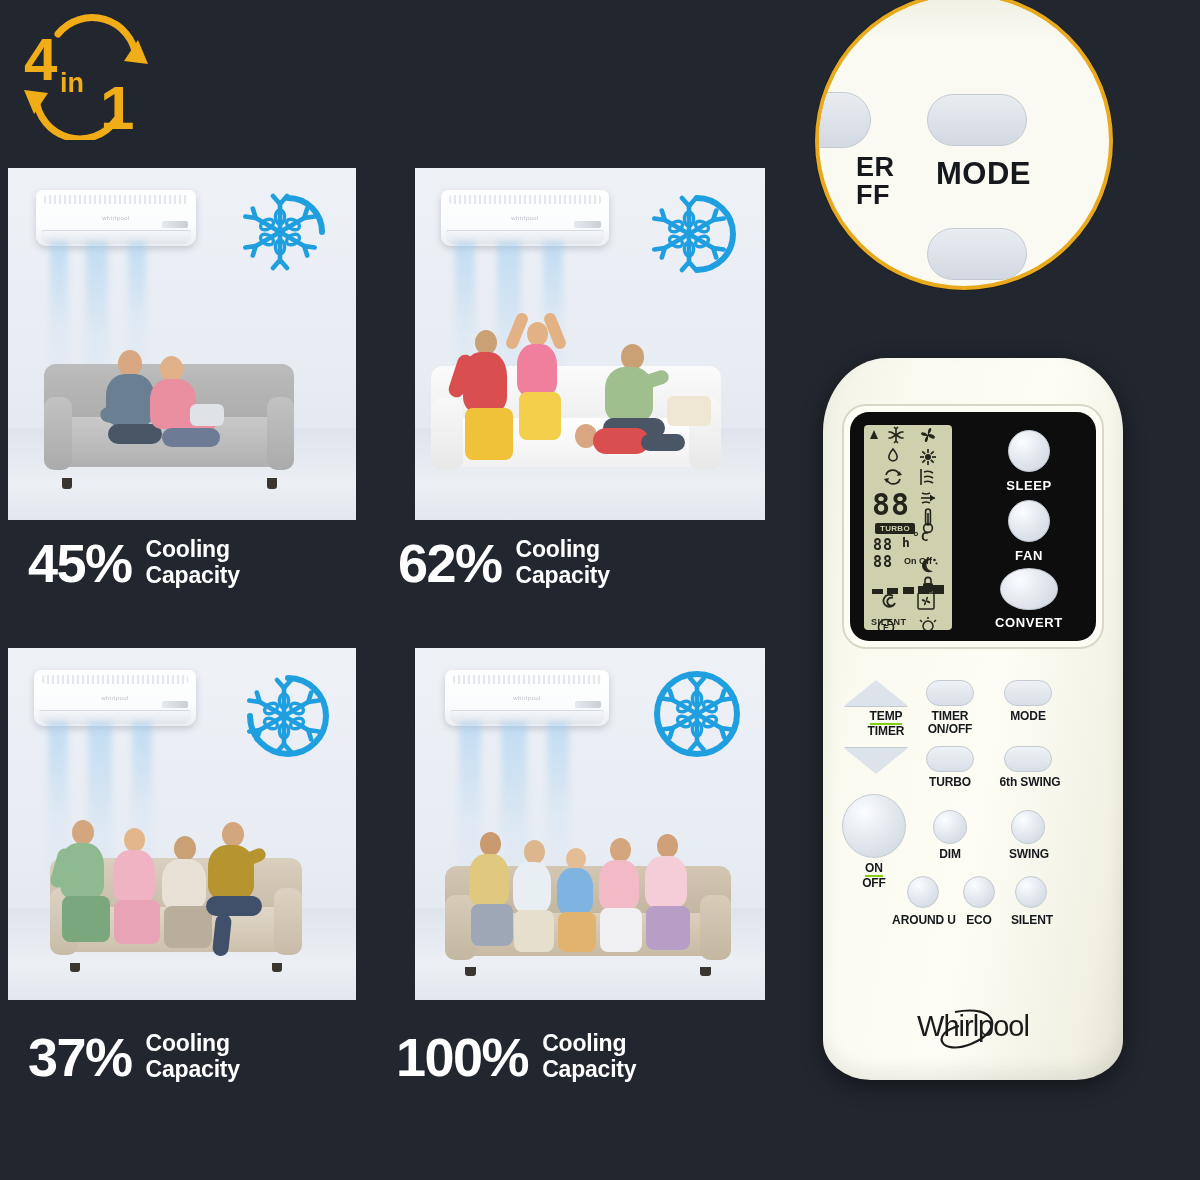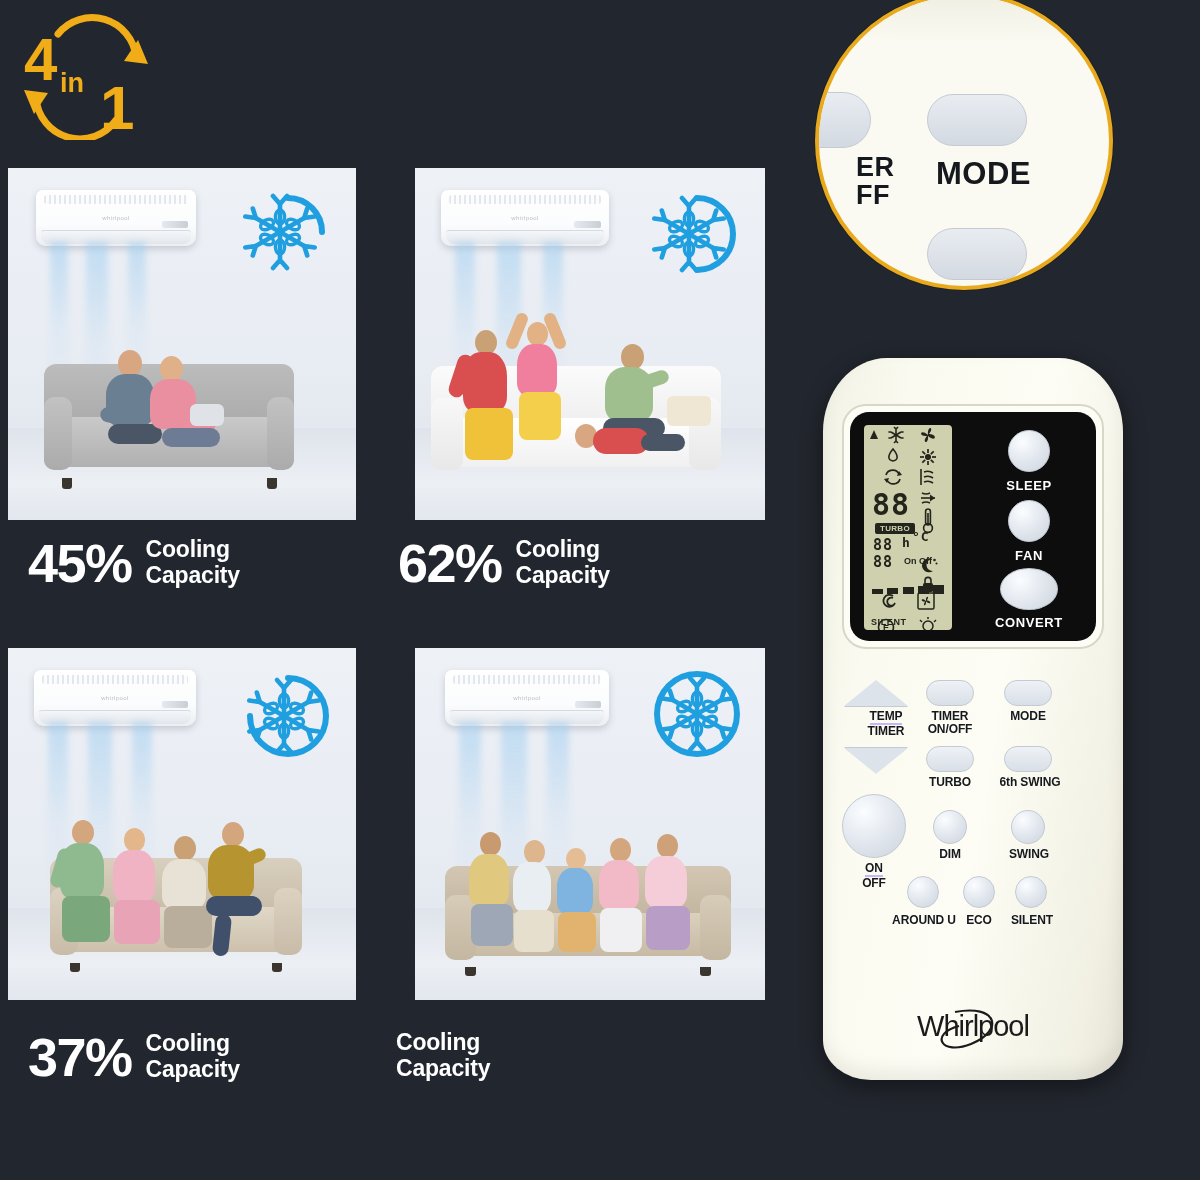--- a/index.html
+++ b/index.html
@@ -194,21 +194,21 @@
   }
   .scr-label {
     position:absolute; color:#ffffff; font-weight:bold;
     font-size:13px; letter-spacing:.6px; text-align:center;
   }
   .btn-label {
     position:absolute; color:#15181d; font-weight:bold;
     font-size:12px; line-height:1.08; text-align:center; letter-spacing:-.1px;
   }
   .btn-label.stack { line-height:1.05; }
-  .btn-label .ul { border-bottom:2px solid #c4b5fd; display:inline-block; padding-bottom:0px; }
+  .btn-label .ul { border-bottom:2px solid #84cc16; display:inline-block; padding-bottom:0px; }
   .tri {
     position:absolute; width:0; height:0;
   }
   .tri.up {
     border-left:32px solid transparent; border-right:32px solid transparent;
     border-bottom:26px solid #dde3ea;
     filter:drop-shadow(0 1px 0 #c3cad3);
   }
   .tri.down {
     border-left:32px solid transparent; border-right:32px solid transparent;
@@ -533,20 +533,21 @@
       <div class="limb" style="left:3px; top:70px; width:42px; height:44px; background:#f0f0f2; border-radius:8px;"></div>
     </div>
     <div class="person" style="left:228px; top:186px; width:54px; height:130px;">
       <div class="head" style="left:14px; top:0; width:21px; height:24px; background:#cfa179;"></div>
       <div class="torso" style="left:2px; top:22px; width:42px; height:52px; background:#f5cdd9;"></div>
       <div class="limb" style="left:3px; top:72px; width:44px; height:44px; background:#b89ec6; border-radius:8px;"></div>
     </div>
   </div>
 </div>
 <div class="panel-caption" style="left:396px; top:1030px;">
+  <span class="pct">100%</span>
   <span class="cap-lines">
     <span>Cooling</span><br>
     <span>Capacity</span>
   </span>
 </div>
 
 <div id="magnifier">
   <div id="mag-inner">
     <div class="mag-shadowtop"></div>
     <div class="mag-btn" style="left:-38px; top:96px; width:90px; height:56px;"></div>

